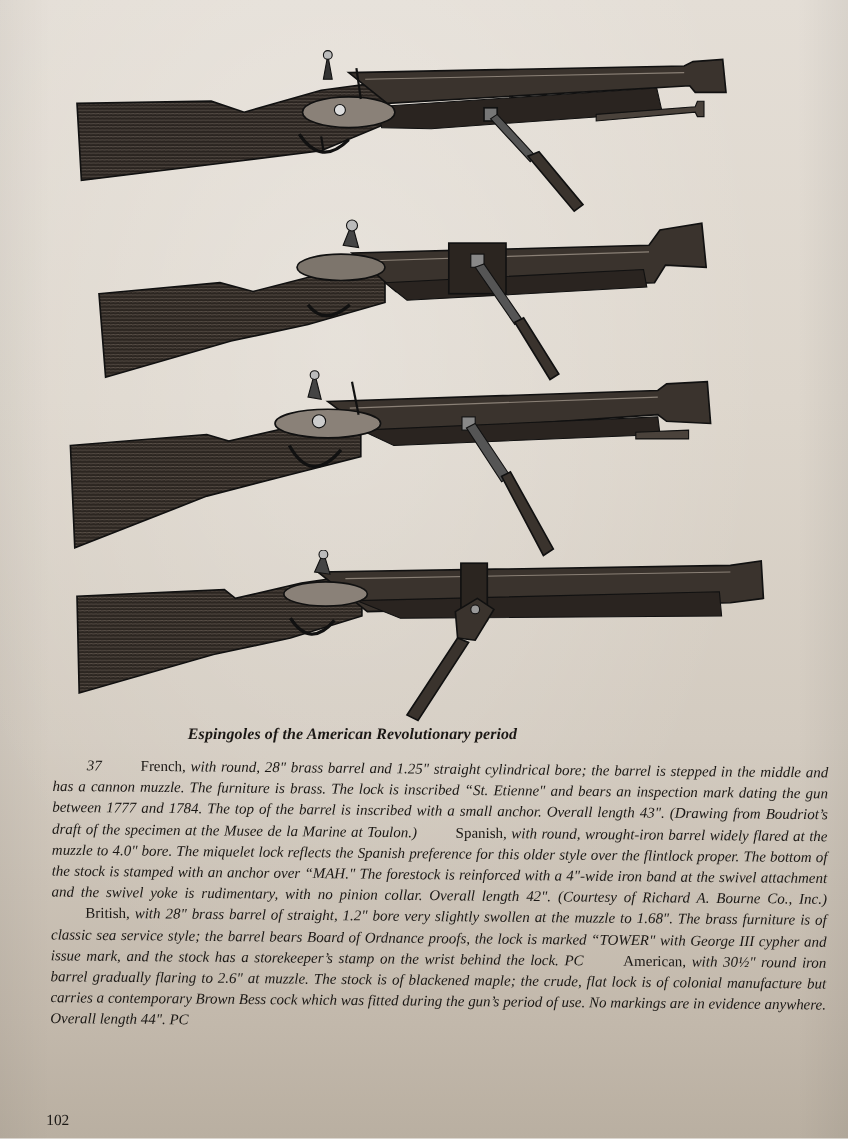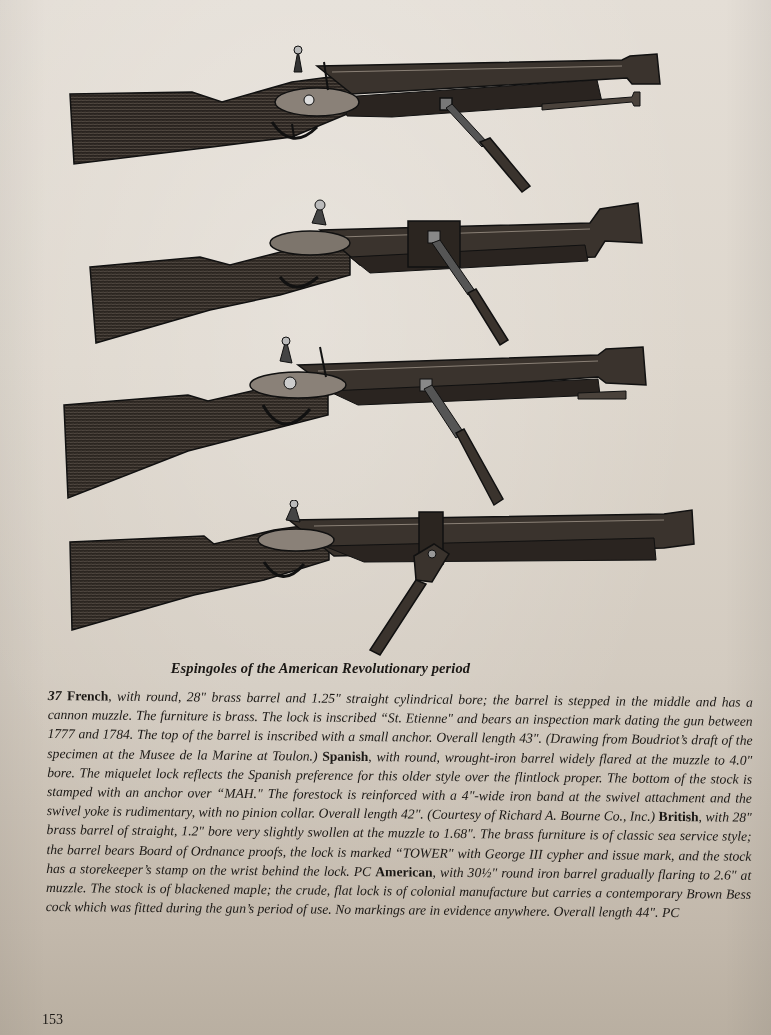--- a/index.html
+++ b/index.html
@@ -20,21 +20,21 @@
   .caption {
     position:absolute; left:0; width:641px; top:660px;
     text-align:center; font-style:italic; font-weight:bold;
     font-size:14.5px; letter-spacing:0.1px;
   }
   .body-text {
     position:absolute; left:48px; top:686px; width:705px;
     font-style:italic; font-size:13.6px; line-height:19.2px;
     text-align:justify; transform:rotate(0.55deg); transform-origin:left top;
   }
-  .body-text b { font-style:normal; font-weight:bold; }
+  .body-text b { font-style:normal; font-weight:normal;margin-left:31px; }
   .body-text b.num { font-style:italic; }
   .page-number {
     position:absolute; left:42px; top:1012px; font-size:14px;
   }
 </style>
 </head>
 <body>
 
 <div class="page-shadow"></div>
 
@@ -147,13 +147,13 @@
     <path d="M350,56 L370,44 L385,54 L368,82 L352,80 Z" fill="#3a332d" stroke="#111" stroke-width="1.5"></path>
     <circle cx="368" cy="54" r="4" fill="#999" stroke="#111"></circle>
     <path d="M352,80 L306,150 L316,155 L362,84 Z" fill="#3a332d" stroke="#111" stroke-width="1.5"></path>
   </svg>
 </div>
 
 <div class="caption">Espingoles of the American Revolutionary period</div>
 
 <div class="body-text"><b class="num">37</b> <b>French</b><span>, with round, 28" brass barrel and 1.25" straight cylindrical bore; the barrel is stepped in the middle and has a cannon muzzle. The furniture is brass. The lock is inscribed “St. Etienne" and bears an inspection mark dating the gun between 1777 and 1784. The top of the barrel is inscribed with a small anchor. Overall length 43". (Drawing from Boudriot’s draft of the specimen at the Musee de la Marine at Toulon.) </span><b>Spanish</b><span>, with round, wrought-iron barrel widely flared at the muzzle to 4.0" bore. The miquelet lock reflects the Spanish preference for this older style over the flintlock proper. The bottom of the stock is stamped with an anchor over “MAH." The forestock is reinforced with a 4"-wide iron band at the swivel attachment and the swivel yoke is rudimentary, with no pinion collar. Overall length 42". (Courtesy of Richard A. Bourne Co., Inc.) </span><b>British</b><span>, with 28" brass barrel of straight, 1.2" bore very slightly swollen at the muzzle to 1.68". The brass furniture is of classic sea service style; the barrel bears Board of Ordnance proofs, the lock is marked “TOWER" with George III cypher and issue mark, and the stock has a storekeeper’s stamp on the wrist behind the lock. PC </span><b>American</b><span>, with 30½" round iron barrel gradually flaring to 2.6" at muzzle. The stock is of blackened maple; the crude, flat lock is of colonial manufacture but carries a contemporary Brown Bess cock which was fitted during the gun’s period of use. No markings are in evidence anywhere. Overall length 44". PC</span></div>
 
-<div class="page-number">153</div>
+<div class="page-number">102</div>
 
 </body></html>

